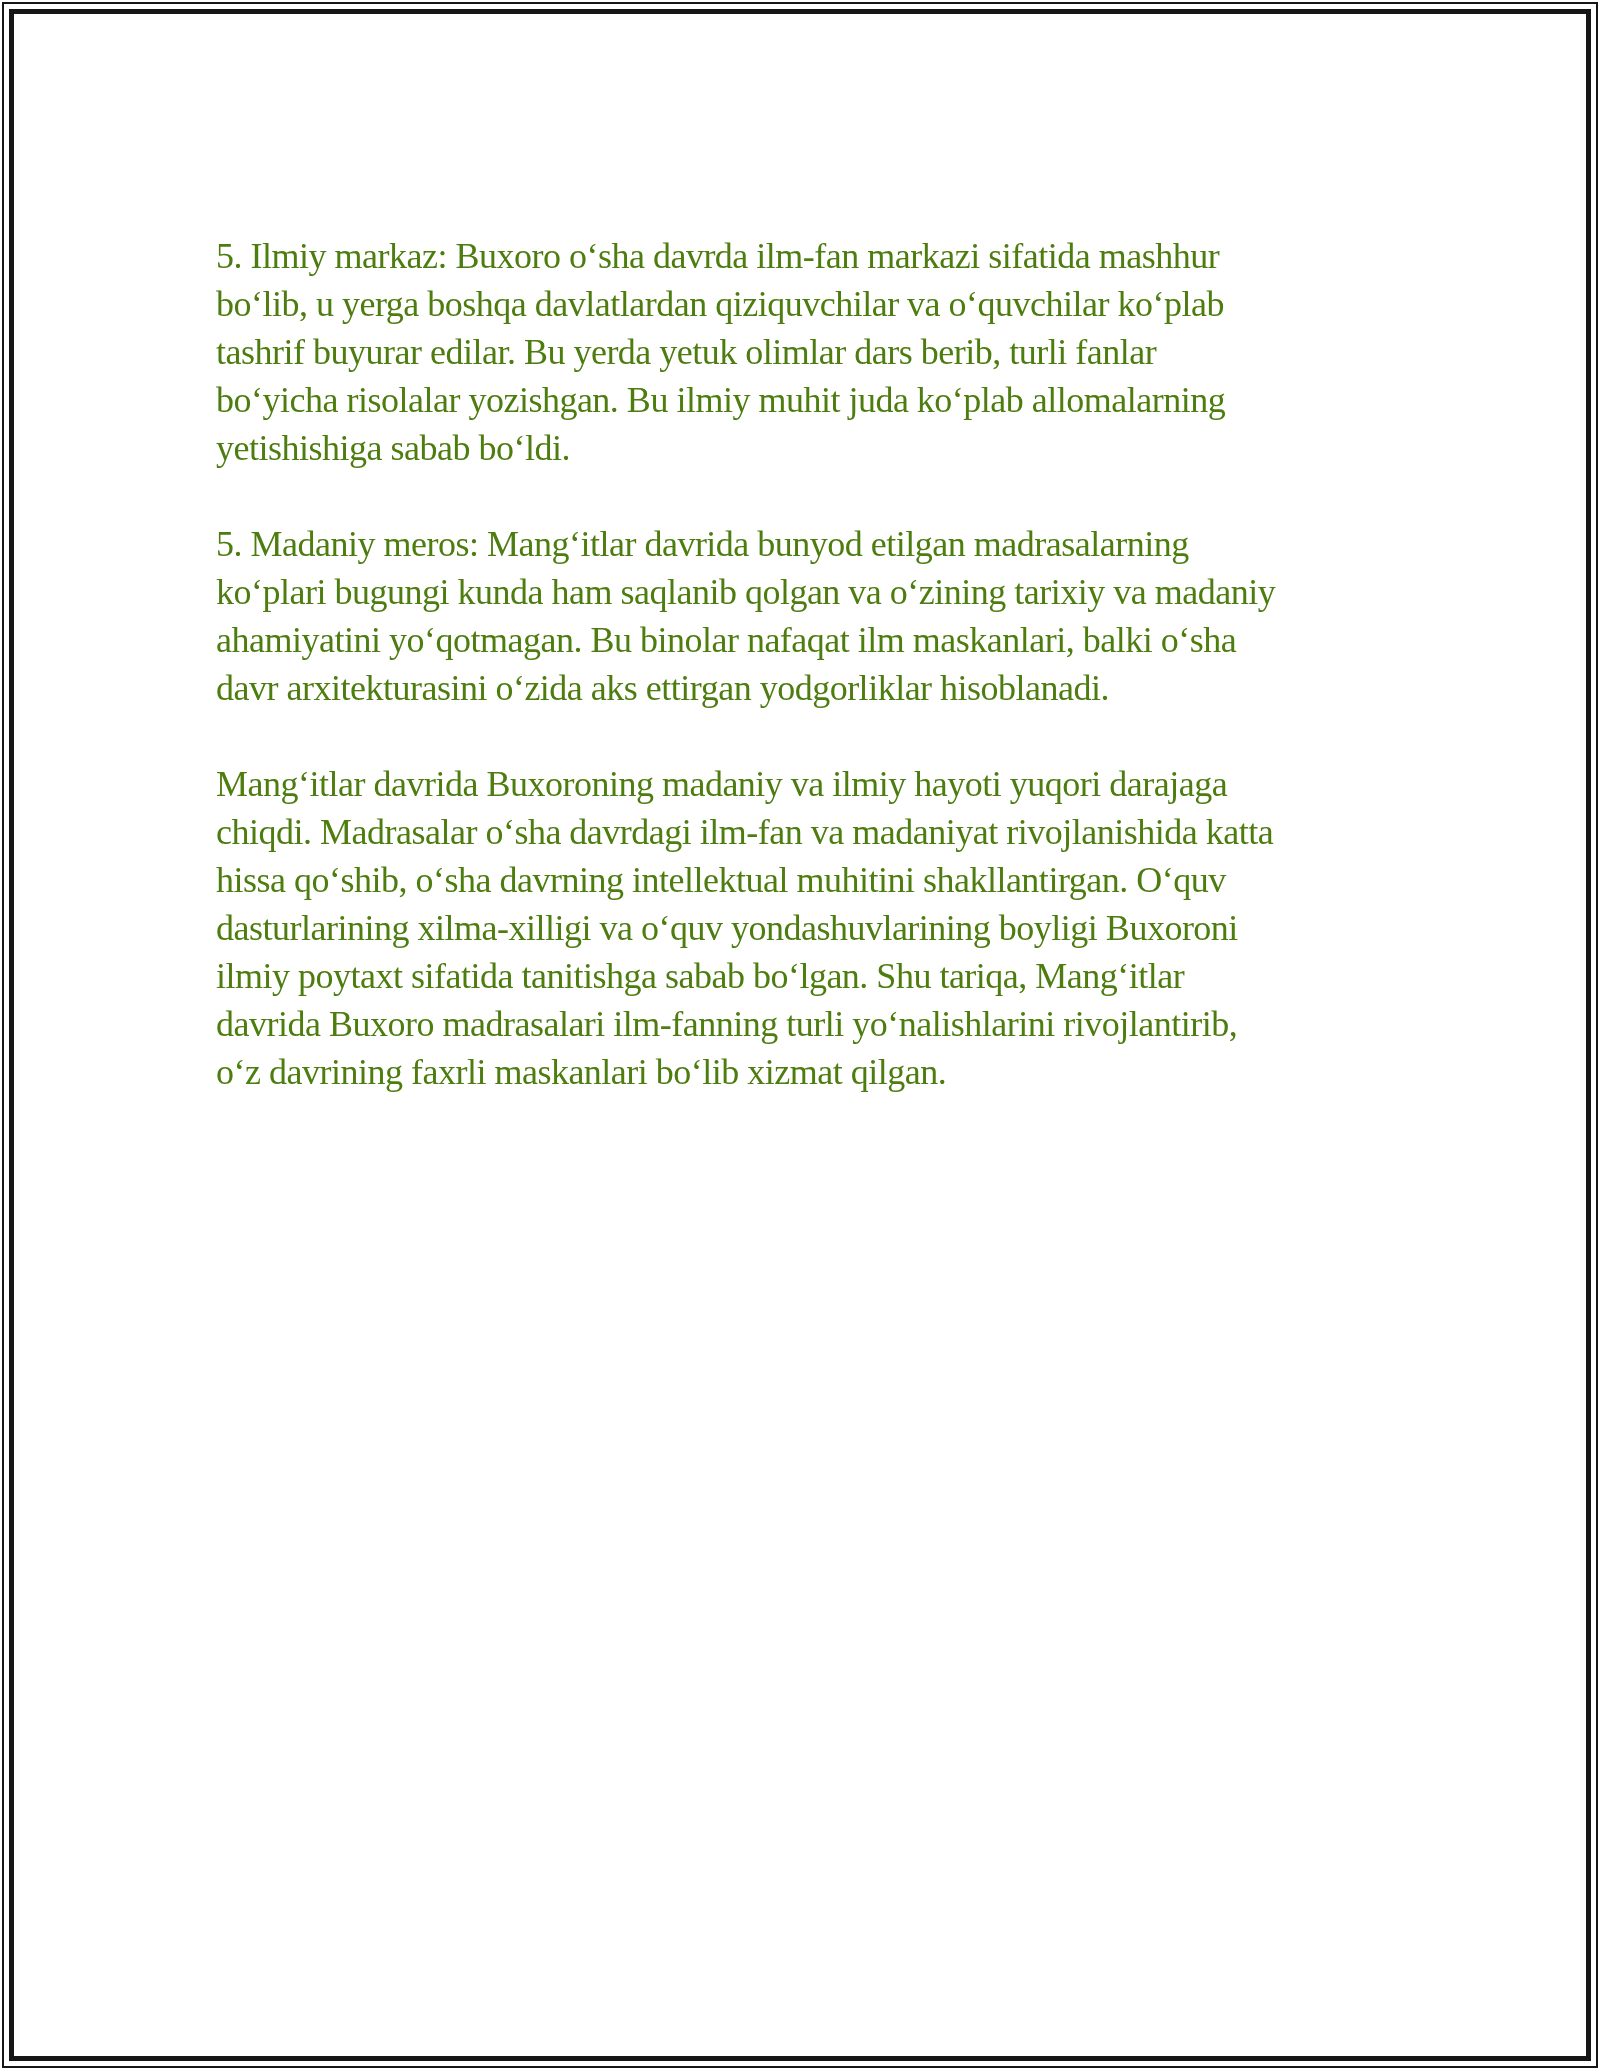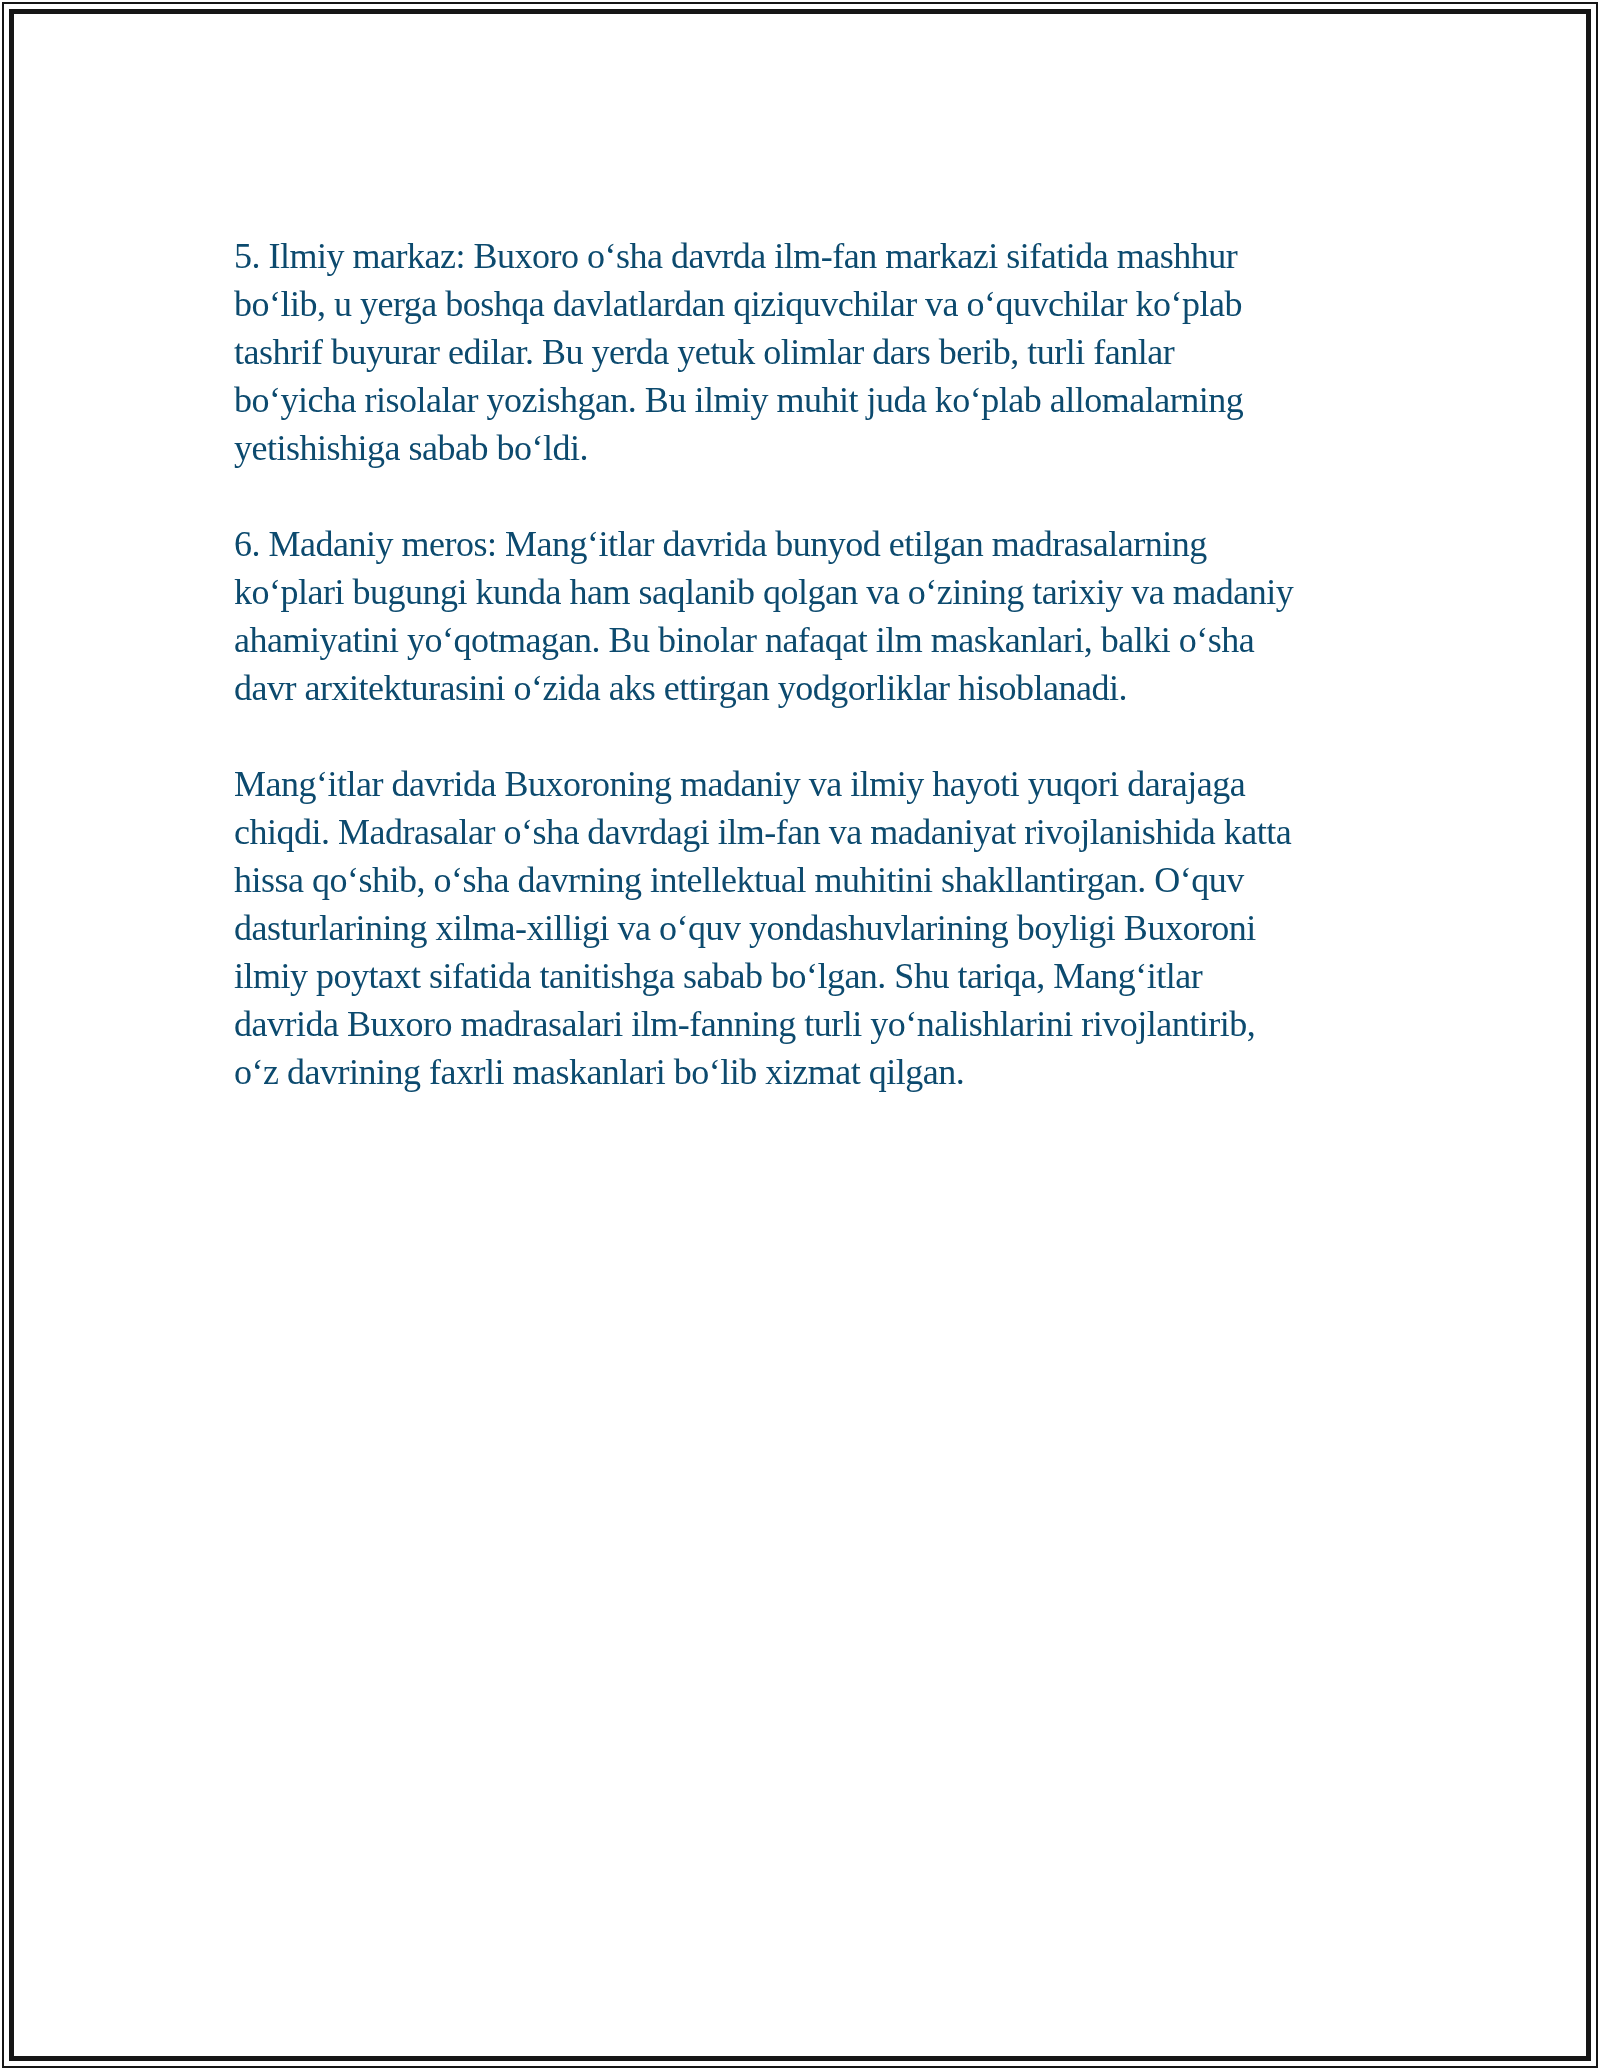--- a/index.html
+++ b/index.html
@@ -24,24 +24,24 @@
     pointer-events: none;
   }
   .border-inner {
     position: absolute;
     left: 9px; top: 9px; right: 9px; bottom: 9px;
     border: 5px solid #161616;
     pointer-events: none;
   }
   .content {
     position: absolute;
-    left: 234px;
+    left: 216px;
     top: 232px;
     width: 1160px;
-    color: #0c4a6e;
+    color: #4d7c0f;
   }
   .paragraph {
     font-size: 36px;
     line-height: 48px;
     letter-spacing: -0.5px;
     white-space: pre;          
     margin: 0 0 48px 0;        
     text-rendering: optimizeLegibility;
   }
 </style>
@@ -51,21 +51,21 @@
 <div class="page">
   <div class="border-outer"></div>
   <div class="border-inner"></div>
 
   <div class="content">
     <p class="paragraph">5. Ilmiy markaz: Buxoro o‘sha davrda ilm-fan markazi sifatida mashhur
 bo‘lib, u yerga boshqa davlatlardan qiziquvchilar va o‘quvchilar ko‘plab
 tashrif buyurar edilar. Bu yerda yetuk olimlar dars berib, turli fanlar
 bo‘yicha risolalar yozishgan. Bu ilmiy muhit juda ko‘plab allomalarning
 yetishishiga sabab bo‘ldi.</p>
-    <p class="paragraph">6. Madaniy meros: Mang‘itlar davrida bunyod etilgan madrasalarning
+    <p class="paragraph">5. Madaniy meros: Mang‘itlar davrida bunyod etilgan madrasalarning
 ko‘plari bugungi kunda ham saqlanib qolgan va o‘zining tarixiy va madaniy
 ahamiyatini yo‘qotmagan. Bu binolar nafaqat ilm maskanlari, balki o‘sha
 davr arxitekturasini o‘zida aks ettirgan yodgorliklar hisoblanadi.</p>
     <p class="paragraph">Mang‘itlar davrida Buxoroning madaniy va ilmiy hayoti yuqori darajaga
 chiqdi. Madrasalar o‘sha davrdagi ilm-fan va madaniyat rivojlanishida katta
 hissa qo‘shib, o‘sha davrning intellektual muhitini shakllantirgan. O‘quv
 dasturlarining xilma-xilligi va o‘quv yondashuvlarining boyligi Buxoroni
 ilmiy poytaxt sifatida tanitishga sabab bo‘lgan. Shu tariqa, Mang‘itlar
 davrida Buxoro madrasalari ilm-fanning turli yo‘nalishlarini rivojlantirib,
 o‘z davrining faxrli maskanlari bo‘lib xizmat qilgan.</p>

